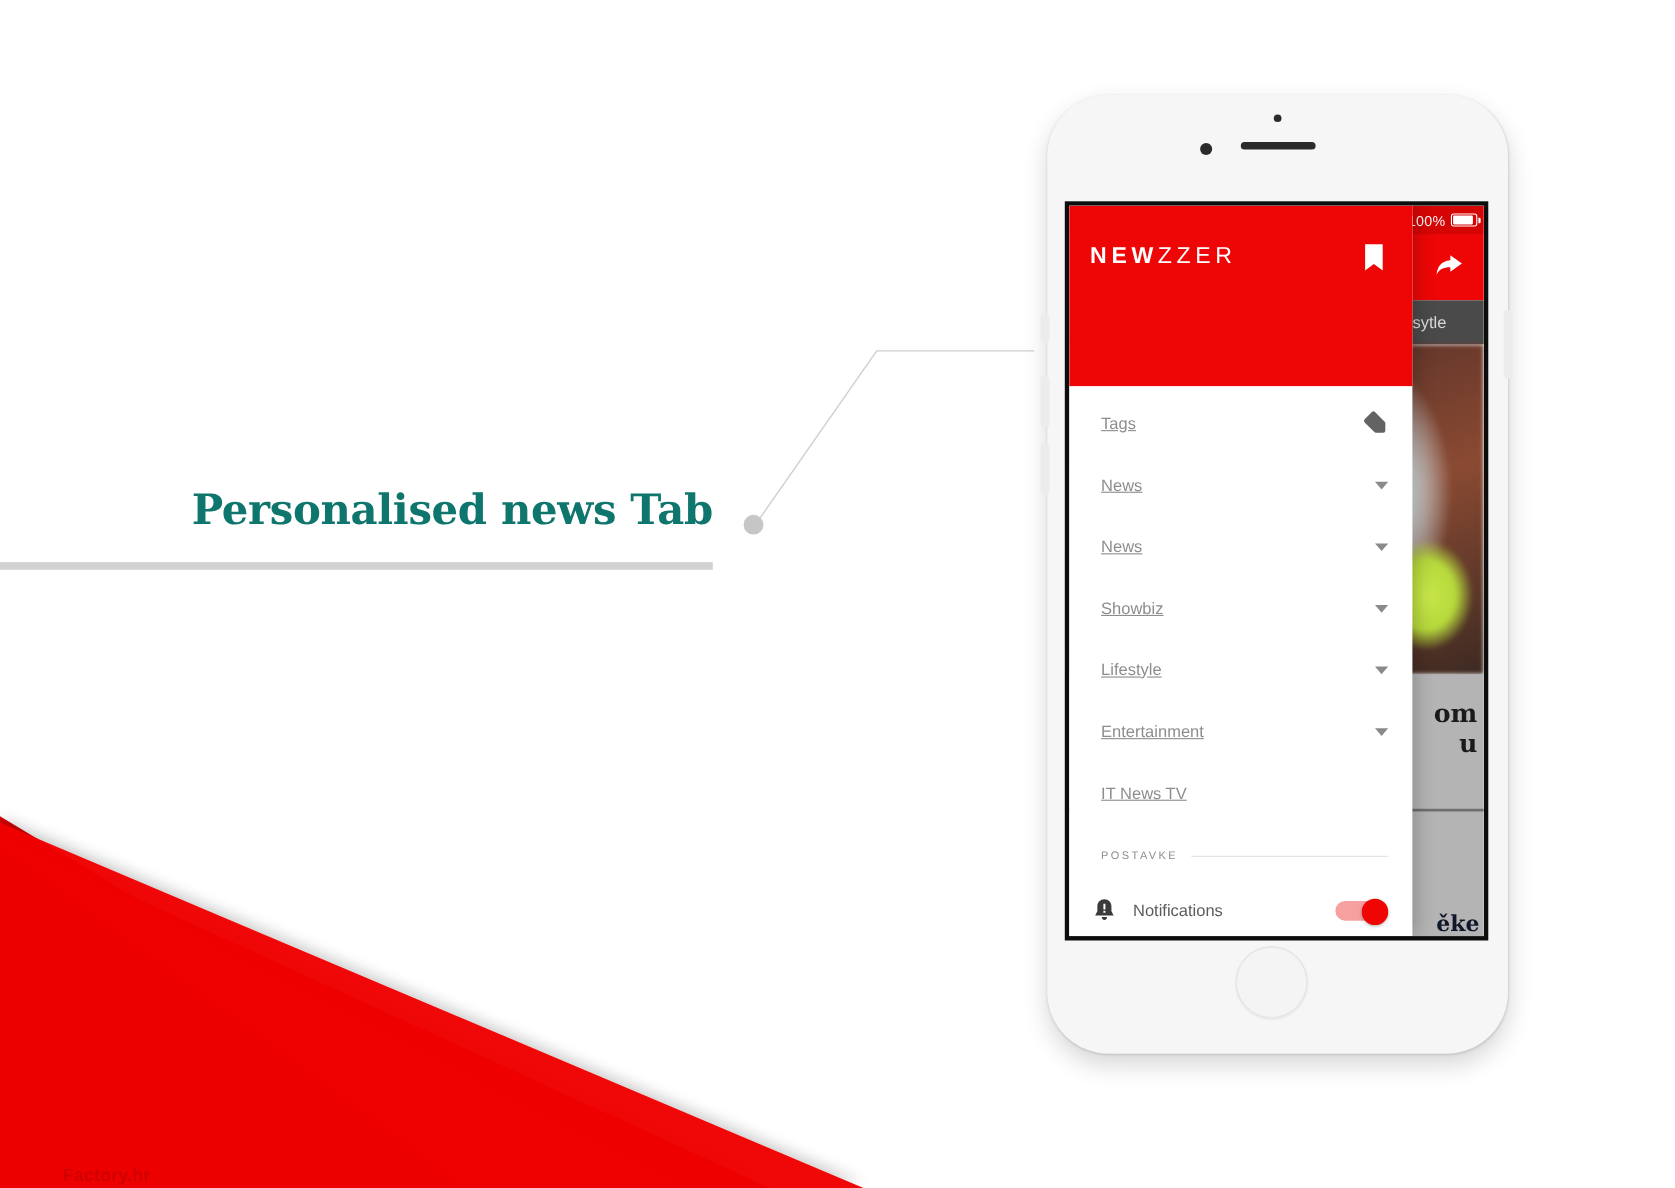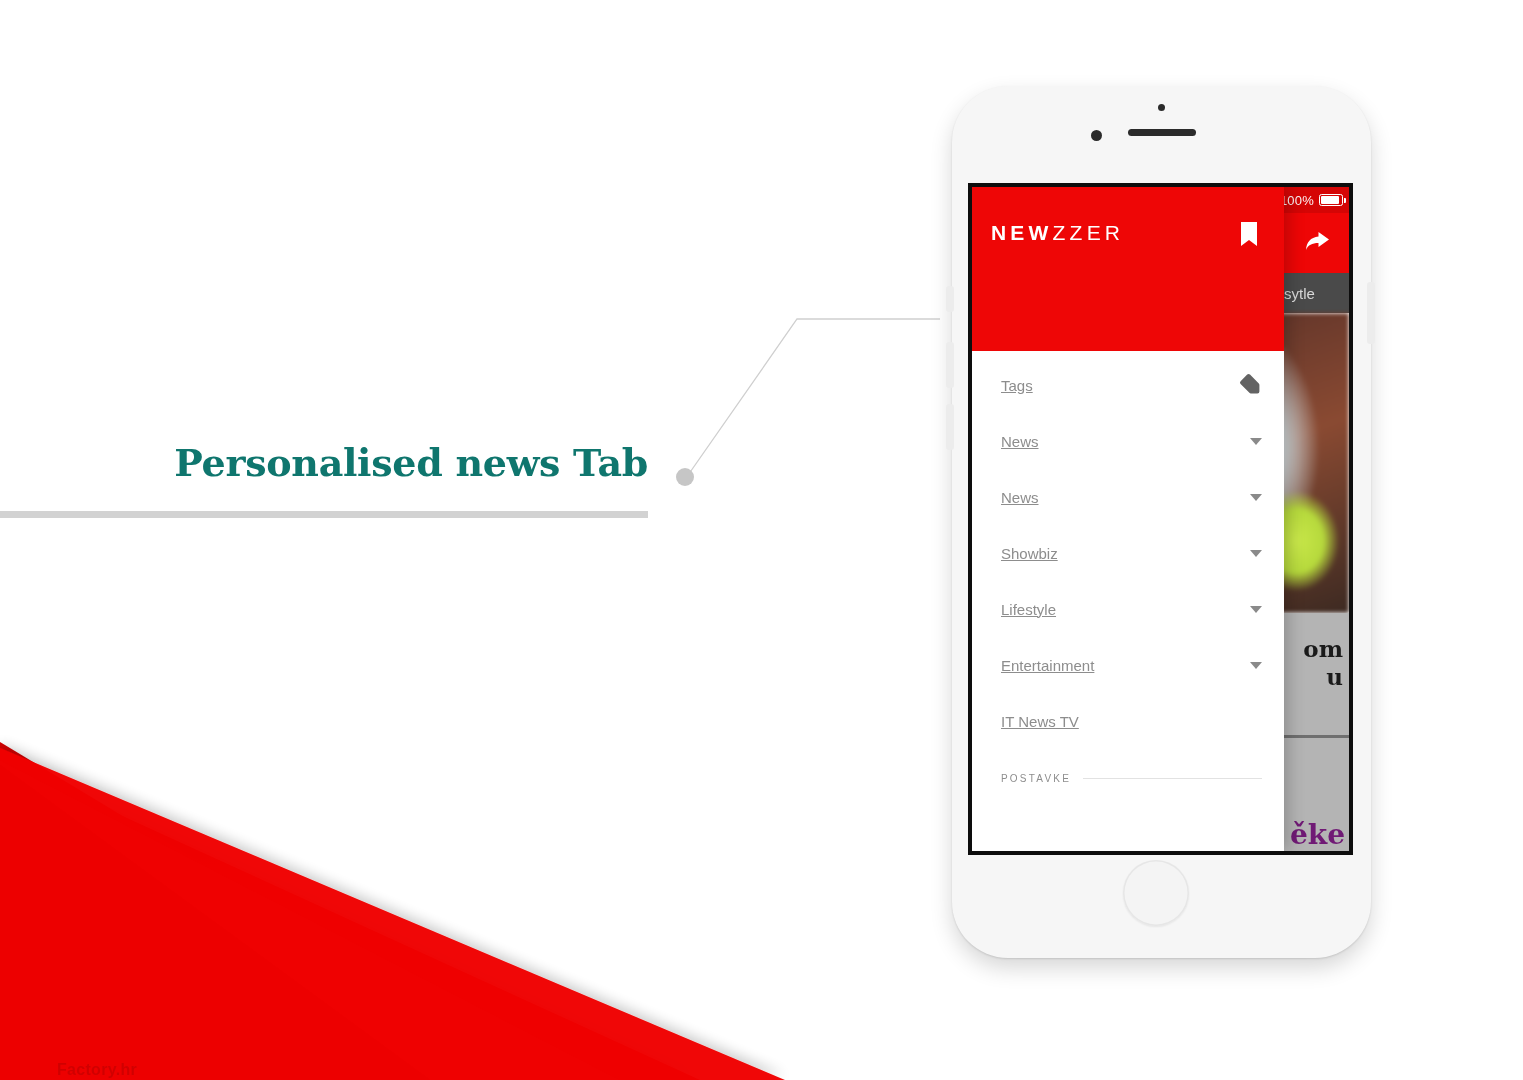--- a/index.html
+++ b/index.html
@@ -232,22 +232,22 @@
     position: absolute;
     left: 0; top: 551px; right: 0;
     bottom: 0;
     background: #b4b4b4;
   }
   #article-block-2 .snippet {
     position: absolute;
     right: 4px; bottom: 0px;
     font-family: "DejaVu Serif", "Liberation Serif", serif;
     font-weight: bold;
-    font-size: 28px;
-    color: #701a75;
+    font-size: 20px;
+    color: #0f172a;
     white-space: nowrap;
   }
 
   
   #drawer {
     position: absolute;
     left: 0; top: 0;
     width: 312px;
     height: 100%;
     background: #ffffff;
@@ -514,20 +514,33 @@
 
             <div class="menu-row">
               <span class="label">IT News TV</span>
             </div>
 
             <div id="section-head">
               <span class="sh-label">POSTAVKE</span>
               <span class="sh-rule"></span>
             </div>
 
+            <div id="notif-row">
+              <svg id="bell-icon" viewBox="0 0 20 22">
+                <path d="M10 0.5 C6.3 0.5 3.6 3.2 3.6 6.8 L3.6 11.5 L1.6 15.2 L18.4 15.2 L16.4 11.5 L16.4 6.8 C16.4 3.2 13.7 0.5 10 0.5 Z" fill="#3b3b3b"></path>
+                <rect x="9.1" y="4.6" width="1.8" height="5.2" fill="#ffffff"></rect>
+                <rect x="9.1" y="11" width="1.8" height="1.8" fill="#ffffff"></rect>
+                <path d="M7.6 16.6 C7.6 18.2 8.7 19.4 10 19.4 C11.3 19.4 12.4 18.2 12.4 16.6 Z" fill="#3b3b3b"></path>
+              </svg>
+              <span id="notif-label">Notifications</span>
+              <span id="notif-toggle">
+                <span id="notif-track"></span>
+                <span id="notif-thumb"></span>
+              </span>
+            </div>
 
           </div>
         </div>
 
       </div>
     </div>
 
     <div id="home-button"></div>
   </div>
 

